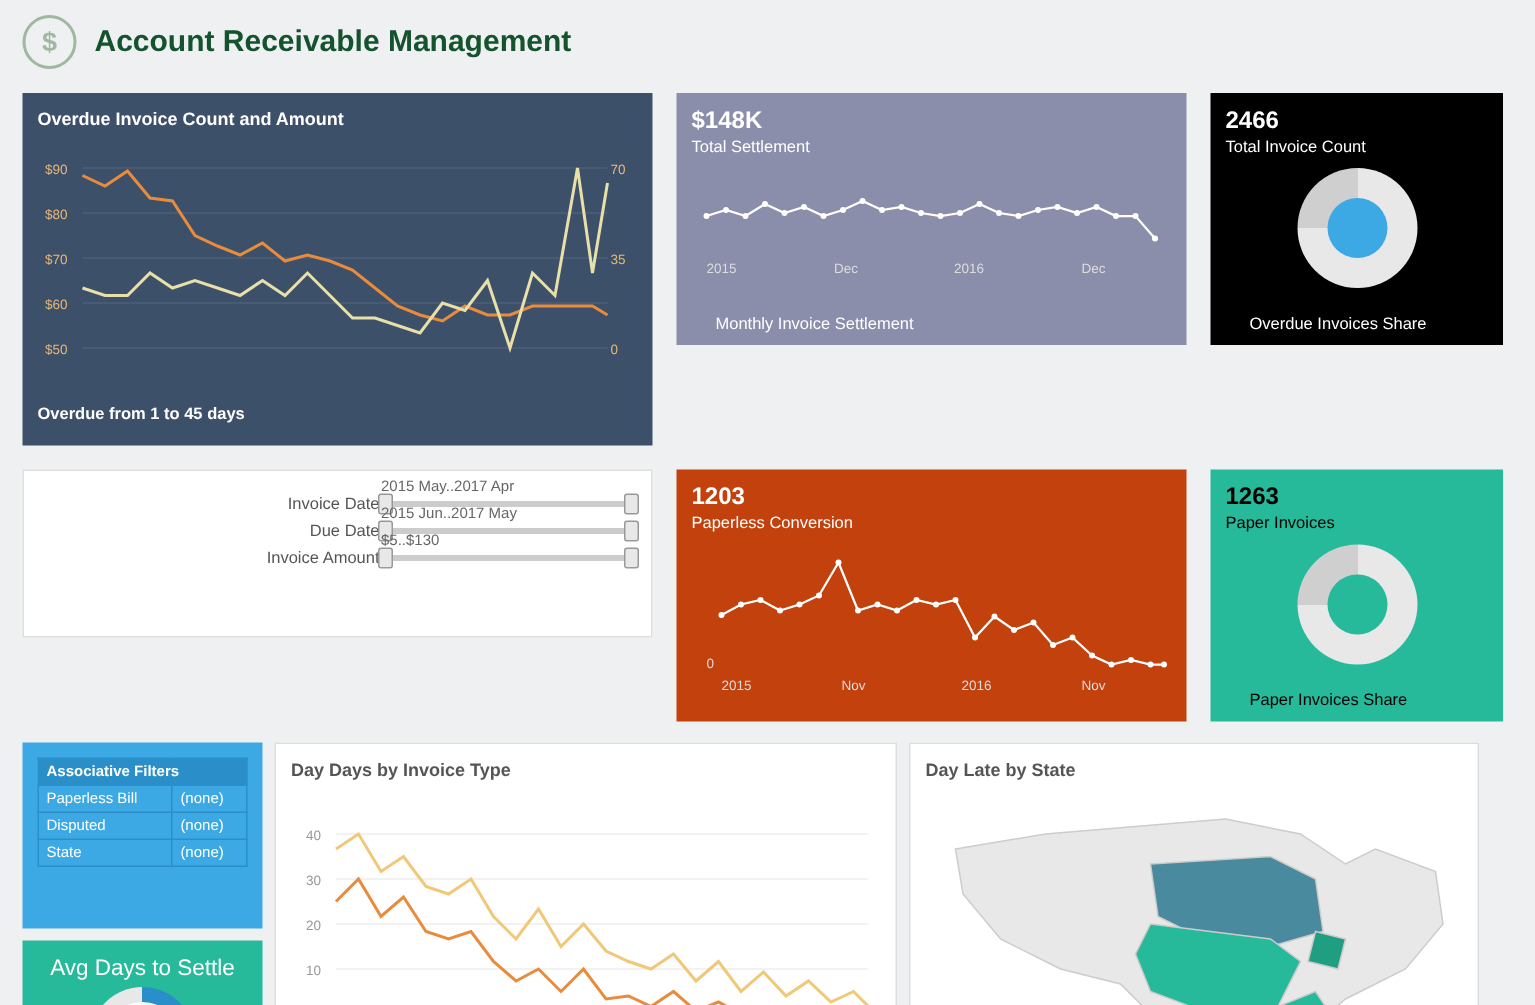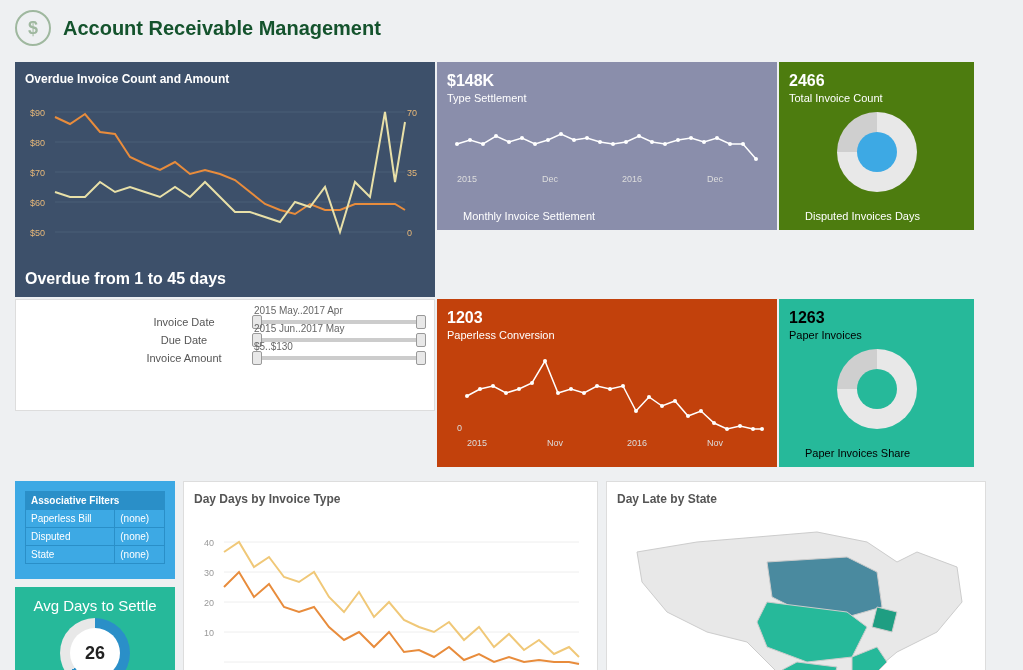--- a/index.html
+++ b/index.html
@@ -1,46 +1,46 @@
 <!DOCTYPE html>
 <html><head>
 <meta charset="utf-8">
 <style>
 *{box-sizing:border-box;margin:0;padding:0}
 body{font-family:Arial,Helvetica,sans-serif;background:#eef0f2;width:1023px;height:670px;overflow:hidden}
 .header{display:flex;align-items:center;padding:10px 15px}
 .logo{width:36px;height:36px;border:2px solid #9fb89f;border-radius:50%;display:flex;align-items:center;justify-content:center;color:#9fb89f;font-size:18px;font-weight:bold;margin-right:12px}
 .title{color:#14532d;font-size:20px;font-weight:bold}
-.grid{display:grid;grid-template-columns:420px 340px 195px;gap:2px;padding:6px 15px}
+.grid{display:grid;grid-template-columns:420px 340px 195px;gap:16px;padding:6px 15px}
 .panel{background:#fff;border:1px solid #ddd;padding:10px;position:relative}
 .panel-dark{background:#3d506a;color:#fff;border:none}
 .panel-purple{background:#8a8eab;color:#fff;border:none}
-.panel-blue{background:#4d7c0f;color:#fff;border:none}
+.panel-blue{background:#000000;color:#fff;border:none}
 .panel-gray{background:#c2410c;color:#fff;border:none}
 .panel-teal{background:#26b99a;color:#000000;border:none}
 .panel-title{font-size:12px;font-weight:bold;margin-bottom:6px}
 .big-num{font-size:16px;font-weight:bold}
 .sub{font-size:11px;margin-top:2px}
 .overdue{height:235px}
-.overdue .caption{font-size:16px;margin-top:8px;font-weight:bold}
+.overdue .caption{font-size:11px;margin-top:8px;font-weight:bold}
 .filters-panel{height:112px}
 .filter-row{display:flex;align-items:center;justify-content:flex-end;margin:6px 0;font-size:11px;color:#555}
-.filter-row label{width:110px;text-align:center;margin-right:15px}
+.filter-row label{width:110px;text-align:right;margin-right:1px}
 .slider-wrap{position:relative;width:170px}
 .slider-track{height:4px;background:#ccc;border-radius:2px;position:relative}
 .slider-handle{position:absolute;width:10px;height:14px;background:#e8e8e8;border:1px solid #999;top:-5px;border-radius:2px}
 .slider-label{position:absolute;top:-15px;width:100%;text-align:left;font-size:10px;color:#666}
 .card-sm{height:168px}
 .donut-wrap{display:flex;justify-content:center;margin-top:8px}
 .donut{width:80px;height:80px;border-radius:50%;position:relative;background:conic-gradient(#e8e8e8 0 75%,#cfcfcf 75% 100%)}
 .donut::after{content:"";position:absolute;inset:20px;background:inherit;border-radius:50%}
 .donut-blue::after{background:#3da9e4}
 .donut-teal::after{background:#26b99a}
 .bottom-row{display:grid;grid-template-columns:160px 415px 380px;gap:8px;padding:8px 15px 0}
-.assoc-panel{background:#3da9e4;color:#fff;border:none;padding:10px;height:98px}
+.assoc-panel{background:#3da9e4;color:#fff;border:none;padding:10px;height:124px}
 .assoc-table{width:100%;border-collapse:collapse;font-size:10px}
 .assoc-table td,.assoc-table th{border:1px solid #2a8fc8;padding:3px 5px;text-align:left}
 .assoc-table th{background:#2a8fc8}
 .avg-panel{height:112px;margin-top:8px;background:#26b99a;color:#fff;border:none;padding:8px;text-align:center}
 .avg-panel .gauge{width:70px;height:70px;border-radius:50%;background:conic-gradient(#2a8fc8 0 65%,#e8e8e8 65% 100%);margin:4px auto 0;display:flex;align-items:center;justify-content:center;position:relative}
 .avg-panel .gauge::before{content:"";position:absolute;inset:10px;background:#fff;border-radius:50%}
 .avg-panel .gauge span{position:relative;color:#222;font-weight:bold;font-size:18px}
 .chart-panel{height:220px}
 svg{display:block}
 .foot-label{position:absolute;bottom:8px;left:26px;font-size:11px}
@@ -74,21 +74,21 @@
       <text x="382" y="84" fill="#e8b878" font-size="9">35</text>
       <text x="382" y="144" fill="#e8b878" font-size="9">0</text>
       <polyline fill="none" stroke="#e88c3c" stroke-width="2" points="30,25 45,32 60,22 75,40 90,42 105,65 120,72 135,78 150,70 165,82 180,78 195,82 210,88 225,100 240,112 255,118 270,122 285,112 300,118 315,118 330,112 345,112 360,112 370,112 380,118"></polyline>
       <polyline fill="none" stroke="#e8e0a8" stroke-width="2" points="30,100 45,105 60,105 75,90 90,100 105,95 120,100 135,105 150,95 165,105 180,90 195,105 210,120 225,120 240,125 255,130 270,110 285,115 300,95 315,140 330,90 345,105 360,20 370,90 380,30"></polyline>
     </svg>
     <div class="caption">Overdue from 1 to 45 days</div>
   </div>
 
   <div class="panel panel-purple card-sm" style="height:168px">
     <div class="big-num">$148K</div>
-    <div class="sub">Type Settlement</div>
+    <div class="sub">Total Settlement</div>
     <svg width="320" height="90" viewBox="0 0 320 90">
       <polyline fill="none" stroke="#fff" stroke-width="1.5" points="10,40 23,36 36,40 49,32 62,38 75,34 88,40 101,36 114,30 127,36 140,34 153,38 166,40 179,38 192,32 205,38 218,40 231,36 244,34 257,38 270,34 283,40 296,40 309,55"></polyline>
       <g fill="#fff">
         <circle cx="10" cy="40" r="2"></circle>
           <circle cx="23" cy="36" r="2"></circle>
           <circle cx="36" cy="40" r="2"></circle>
           <circle cx="49" cy="32" r="2"></circle>
         <circle cx="62" cy="38" r="2"></circle>
           <circle cx="75" cy="34" r="2"></circle>
           <circle cx="88" cy="40" r="2"></circle>
@@ -117,21 +117,21 @@
     </svg>
     <div class="foot-label">Monthly Invoice Settlement</div>
   </div>
 
   <div class="panel panel-blue card-sm">
     <div class="big-num">2466</div>
     <div class="sub">Total Invoice Count</div>
     <div class="donut-wrap">
         <div class="donut donut-blue"></div>
       </div>
-    <div class="foot-label">Disputed Invoices Days</div>
+    <div class="foot-label">Overdue Invoices Share</div>
   </div>
 
   <div class="panel filters-panel">
     <div class="filter-row">
       <label>Invoice Date</label>
       <div class="slider-wrap">
         <div class="slider-label">2015 May..2017 Apr</div>
         <div class="slider-track">
             <div class="slider-handle" style="left:-2px"></div>
             <div class="slider-handle" style="right:-2px"></div>

